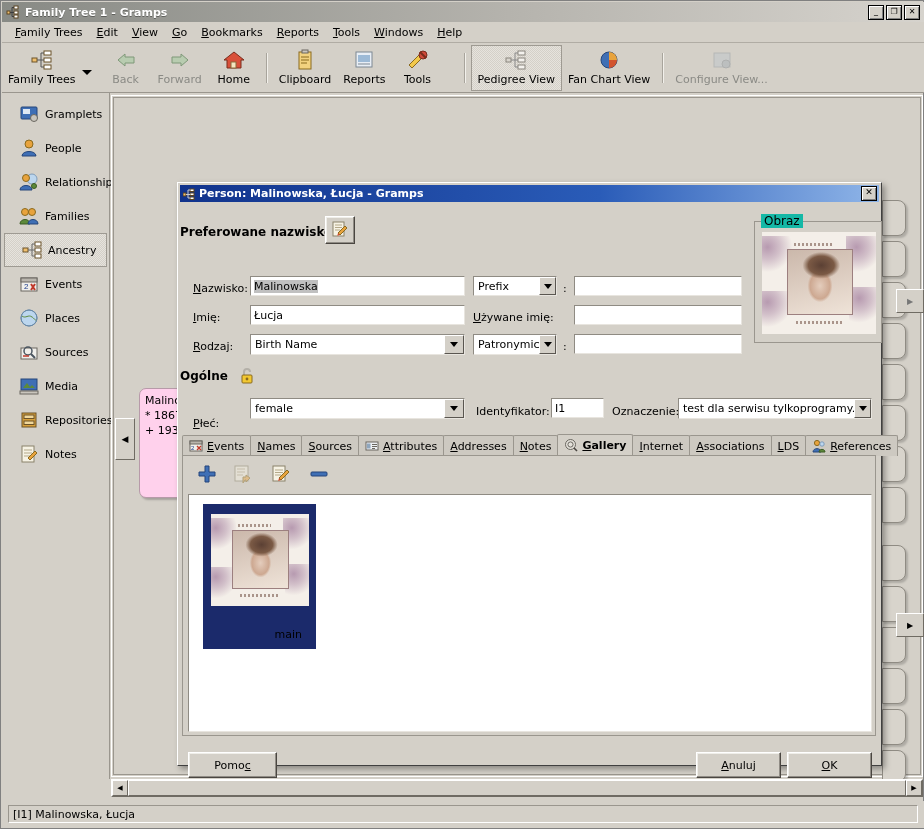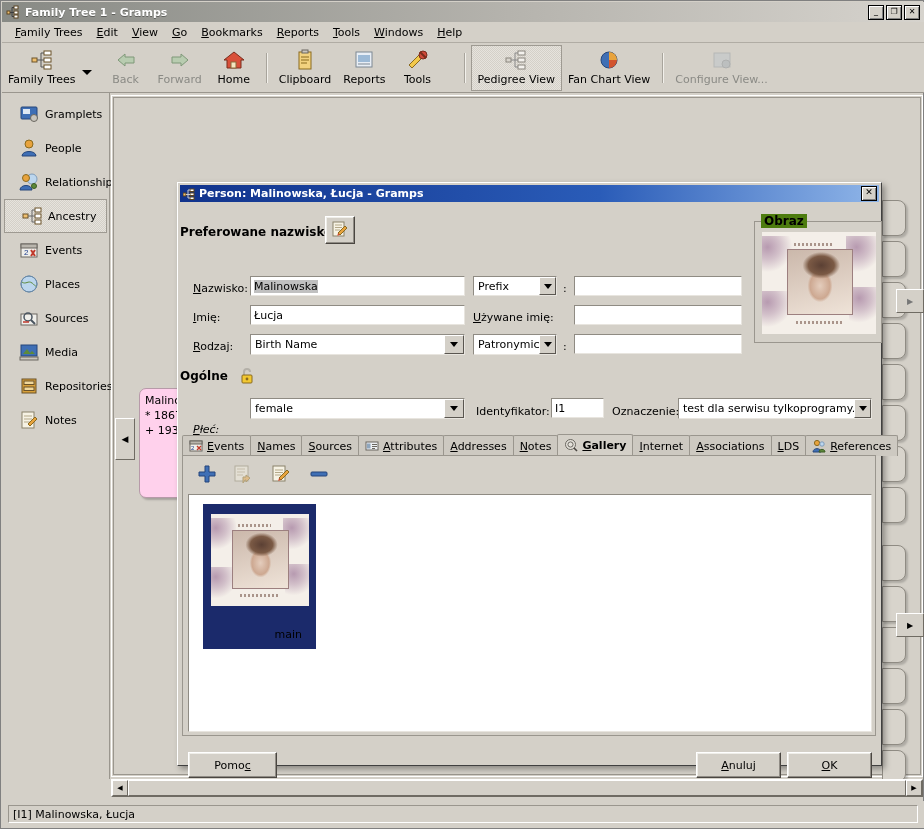--- a/index.html
+++ b/index.html
@@ -114,22 +114,22 @@
      display:flex;align-items:center;justify-content:center;box-sizing:border-box;flex:0 0 auto;}
   .caret{width:0;height:0;border-left:4px solid transparent;border-right:4px solid transparent;
      border-top:5px solid #000;}
 
   .btn3d{background:#d4d0c8;border:1px solid #fff;border-right-color:#4a4641;border-bottom-color:#4a4641;
      box-shadow:inset -1px -1px 0 #908c85,inset 1px 1px 0 #efeee9;
      display:flex;align-items:center;justify-content:center;font-size:11px;box-sizing:border-box;}
   .btn3d u{text-decoration:underline;}
 
   .groupbox{position:absolute;border:1px solid #9a968e;box-sizing:border-box;}
-  .groupbox > .gblabel{position:absolute;top:-8px;left:6px;background:#4d7c0f;padding:0 3px;
-     font-size:12px;font-weight:bold;}
+  .groupbox > .gblabel{position:absolute;top:-8px;left:6px;background:#14b8a6;padding:0 3px;
+     font-size:12px;font-weight:normal;}
 
   
   .tabstrip{position:absolute;display:flex;align-items:flex-end;height:22px;}
   .tab{height:21px;display:flex;align-items:center;gap:4px;padding:0 6px;font-size:11px;
      background:#cdc9c1;border:1px solid #9a968e;border-bottom:none;box-sizing:border-box;
      border-radius:2px 2px 0 0;margin-right:-1px;white-space:nowrap;}
   .tab.active{background:#d4d0c8;height:22px;font-weight:bold;border-bottom:1px solid #d4d0c8;}
   .tab u{text-decoration:underline;}
   .tabicon{width:14px;height:14px;position:relative;flex:0 0 auto;}
 
@@ -337,20 +337,31 @@
         <svg width="20" height="20" viewBox="0 0 20 20">
             <circle cx="13" cy="7" r="5" fill="#bcd6ee" stroke="#7f9cba"></circle>
             <circle cx="7" cy="6" r="3.5" fill="#e8a33d" stroke="#8a6a1f"></circle>
             <path d="M1 18 C1 12 13 12 13 18 Z" fill="#3f6fb5" stroke="#26477a"></path>
             <circle cx="15" cy="14" r="2.5" fill="#5d8a3a" stroke="#3c5c24"></circle>
           </svg>
       </span>
       <span>Relationships</span>
     </div>
 
+    <div class="sbitem">
+      <span class="sbicon">
+        <svg width="20" height="20" viewBox="0 0 20 20">
+            <circle cx="6" cy="6" r="3.5" fill="#e8a33d" stroke="#8a6a1f"></circle>
+            <circle cx="13" cy="6" r="3.5" fill="#e8a33d" stroke="#8a6a1f"></circle>
+            <path d="M1 18 C1 12 11 12 11 18 Z" fill="#5d8a3a" stroke="#3c5c24"></path>
+            <path d="M9 18 C9 12 19 12 19 18 Z" fill="#3f6fb5" stroke="#26477a"></path>
+          </svg>
+      </span>
+      <span>Families</span>
+    </div>
 
     <div class="sbitem active">
       <span class="sbicon">
         <svg width="20" height="20" viewBox="0 0 20 20">
             <rect x="1" y="8" width="5" height="4" fill="#f0c070" stroke="#6b5228"></rect>
             <rect x="13" y="2" width="6" height="4" fill="#fff" stroke="#6b5228"></rect>
             <rect x="13" y="8" width="6" height="4" fill="#fff" stroke="#6b5228"></rect>
             <rect x="13" y="14" width="6" height="4" fill="#fff" stroke="#6b5228"></rect>
             <path d="M6 10 H10 M10 4 V16 M10 4 H13 M10 10 H13 M10 16 H13" stroke="#666" fill="none"></path>
           </svg>
@@ -552,21 +563,21 @@
 
       <div class="sect-title" style="position:absolute;left:0px;top:165px;">Ogólne</div>
       <div style="position:absolute;left:60px;top:163px;">
         <svg width="16" height="17" viewBox="0 0 16 17">
           <path d="M4 8 V5 A3 3 0 0 1 10 5" fill="none" stroke="#b4b0a8" stroke-width="2"></path>
           <rect x="2" y="8" width="10" height="8" rx="1" fill="#f2c832" stroke="#8a6a1f"></rect>
           <circle cx="7" cy="12" r="1.4" fill="#8a6a1f"></circle>
         </svg>
       </div>
 
-      <div class="flabel" style="position:absolute;left:13px;top:219px;font-style:italic;"><u>P</u>łeć:</div>
+      <div class="flabel" style="position:absolute;left:13px;top:213px;"><u>P</u>łeć:</div>
       <div class="combo" style="position:absolute;left:70px;top:194px;width:215px;height:21px;">
         <span class="ctext">female</span>
         <span class="cbtn" style="width:20px">
             <span class="caret"></span>
           </span>
       </div>
       <div class="flabel" style="position:absolute;left:296px;top:201px;">Identyfikator:</div>
       <div class="tfield" style="position:absolute;left:371px;top:194px;width:53px;height:20px;">
         <span>I1</span>
       </div>

